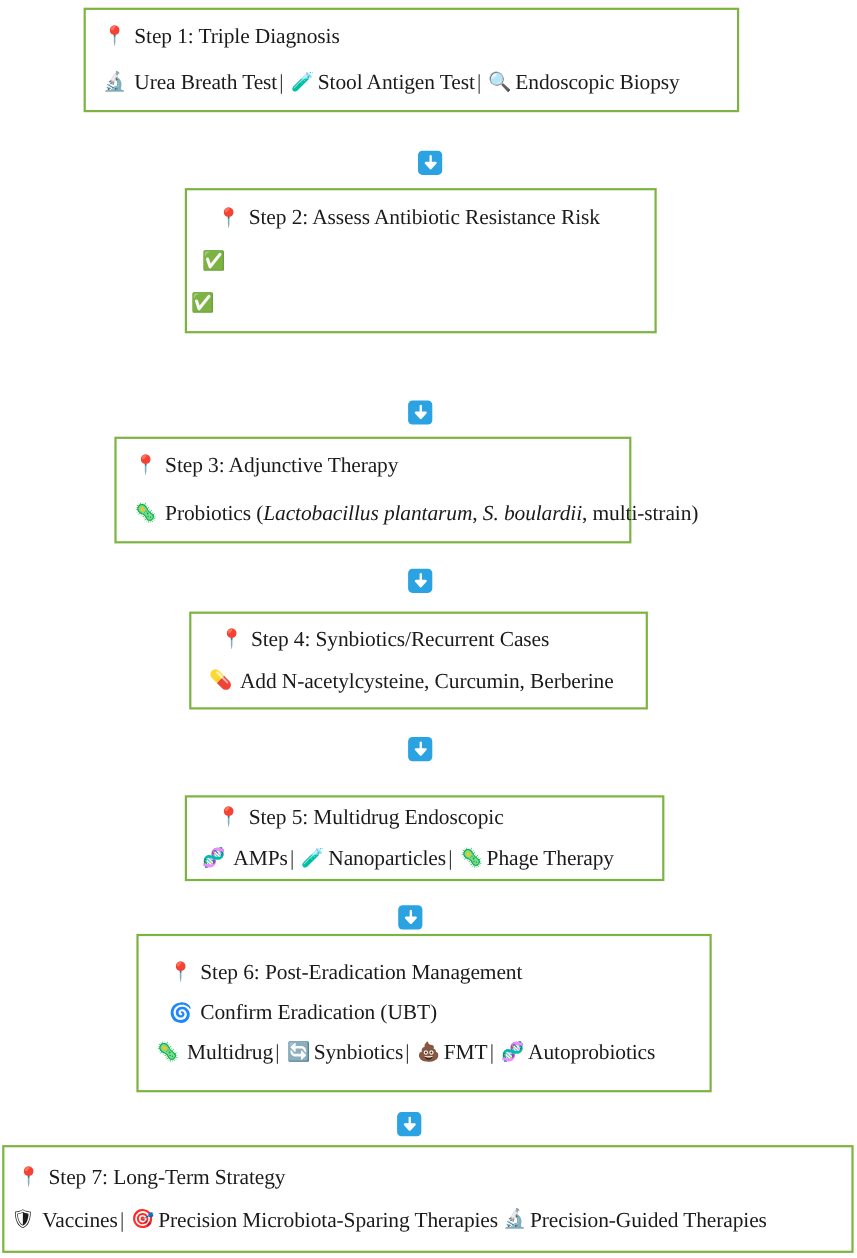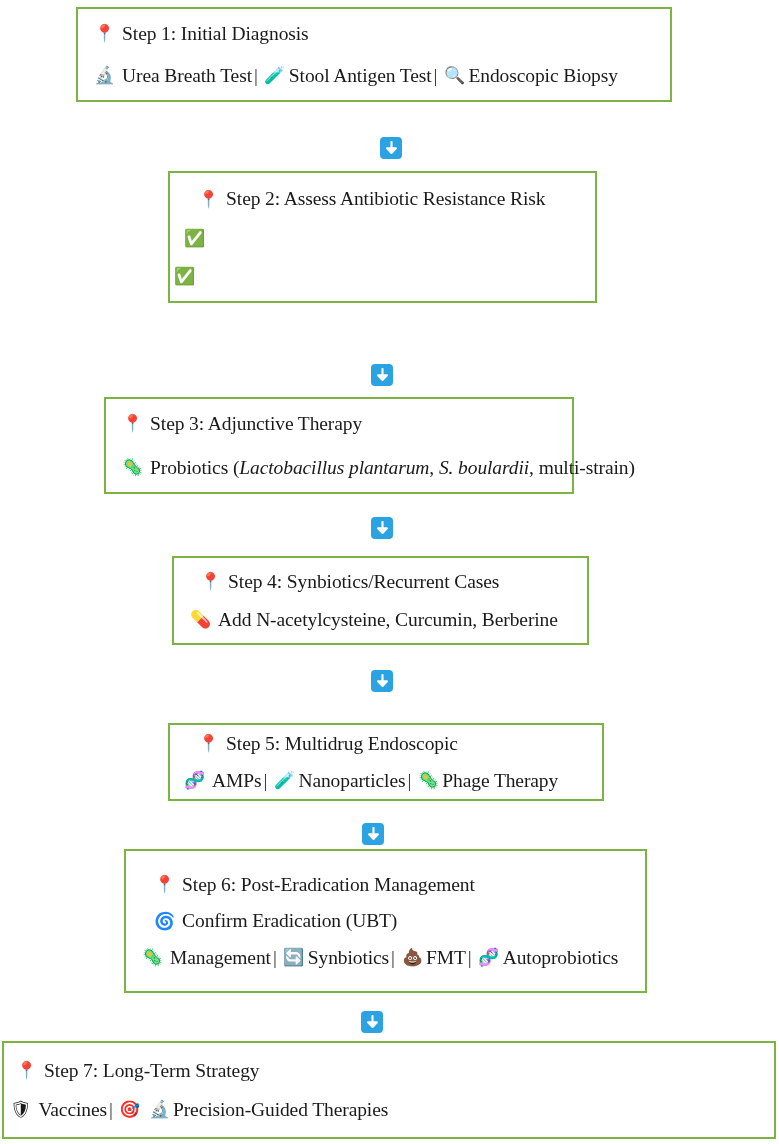--- a/index.html
+++ b/index.html
@@ -109,21 +109,21 @@
   #arrow6 { left: 361px; top: 1011px; }
 </style>
 </head>
 <body style="background: rgb(255, 255, 255); color: rgb(26, 26, 26);">
 
 <div class="flow">
 
   <div class="step-box" id="box1" style="border-color: rgb(124, 179, 66);">
     <div class="step-line">
       <span class="ico">📍</span>
-      <span class="txt">Step 1: Initial Diagnosis</span>
+      <span class="txt">Step 1: Triple Diagnosis</span>
     </div>
     <div class="step-line">
       <span class="ico">🔬</span>
       <span class="txt">Urea Breath Test</span>
       <span class="sep">|</span>
       <span class="inline-ico">🧪</span>
       <span class="txt">Stool Antigen Test</span>
       <span class="sep">|</span>
       <span class="inline-ico">🔍</span>
       <span class="txt">Endoscopic Biopsy</span>
@@ -216,21 +216,21 @@
     <div class="step-line" style="margin-left:12px;">
       <span class="ico">📍</span>
       <span class="txt">Step 6: Post-Eradication Management</span>
     </div>
     <div class="step-line" style="margin-left:12px;">
       <span class="ico">🌀</span>
       <span class="txt">Confirm Eradication (UBT)</span>
     </div>
     <div class="step-line">
       <span class="ico">🦠</span>
-      <span class="txt">Management</span>
+      <span class="txt">Multidrug</span>
       <span class="sep">|</span>
       <span class="inline-ico">🔄</span>
       <span class="txt">Synbiotics</span>
       <span class="sep">|</span>
       <span class="inline-ico">💩</span>
       <span class="txt">FMT</span>
       <span class="sep">|</span>
       <span class="inline-ico">🧬</span>
       <span class="txt">Autoprobiotics</span>
     </div>
@@ -245,18 +245,19 @@
   <div class="step-box" id="box7" style="border-color: rgb(124, 179, 66);">
     <div class="step-line" style="margin-left:6px;">
       <span class="ico">📍</span>
       <span class="txt">Step 7: Long-Term Strategy</span>
     </div>
     <div class="step-line">
       <span class="ico">🛡</span>
       <span class="txt">Vaccines</span>
       <span class="sep">|</span>
       <span class="inline-ico">🎯</span>
+      <span class="txt">Precision Microbiota-Sparing Therapies</span>
       <span class="inline-ico">🔬</span>
       <span class="txt">Precision-Guided Therapies</span>
     </div>
   </div>
 
 </div>
 
 </body></html>

